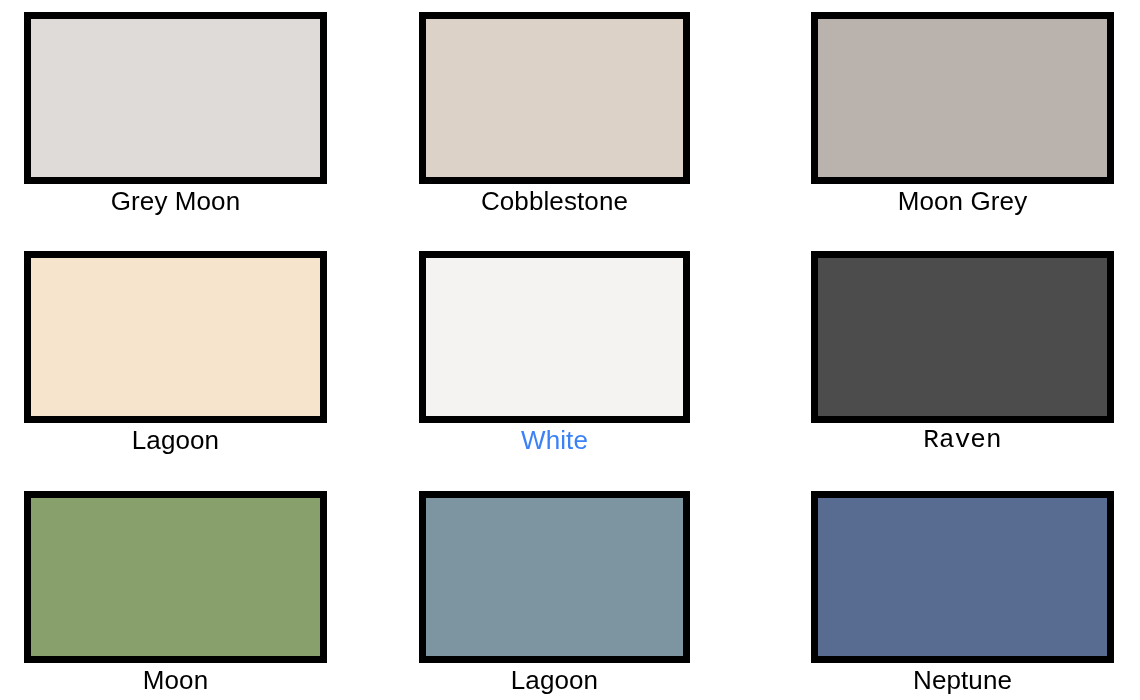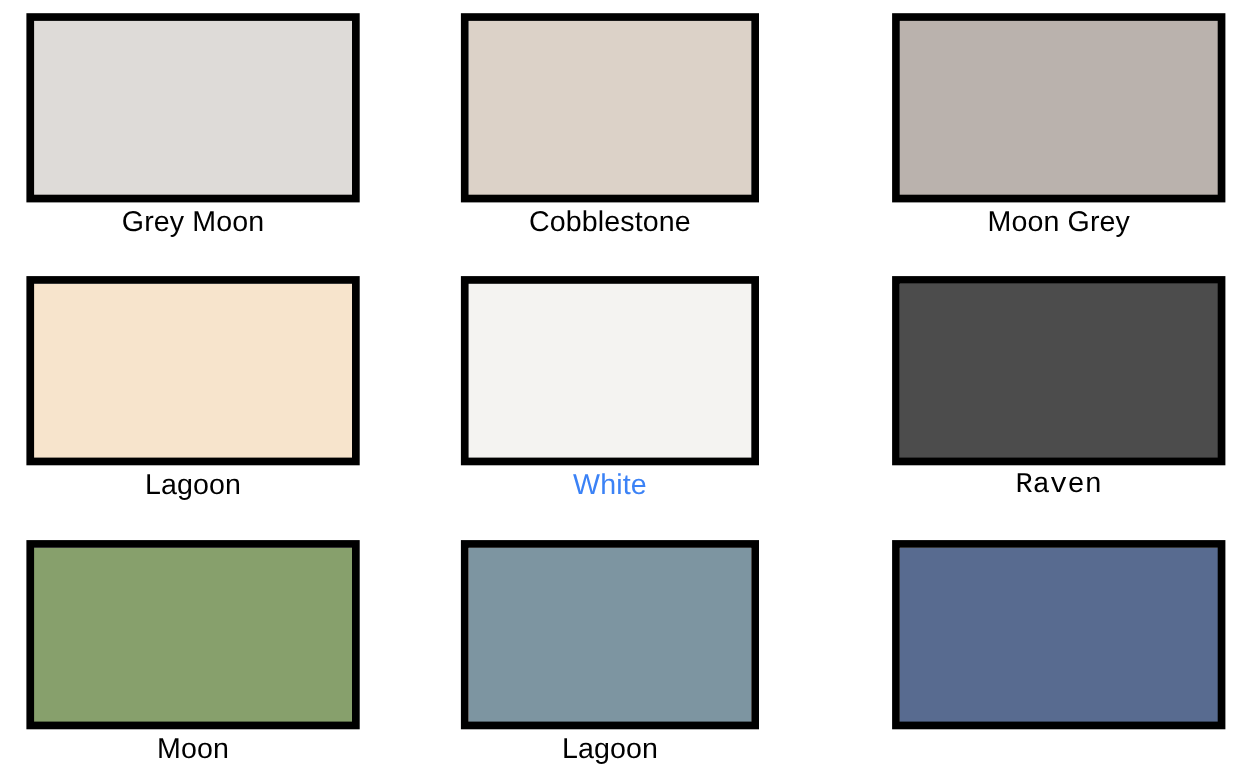--- a/index.html
+++ b/index.html
@@ -100,15 +100,16 @@
     <span class="swatch-label" style="color: rgb(0, 0, 0);">Moon</span>
   </div>
 
   <div class="swatch-cell row-2 col-1">
     <div class="swatch-chip" style="background-color: rgb(125, 149, 161); border-color: rgb(0, 0, 0);"></div>
     <span class="swatch-label" style="color: rgb(0, 0, 0);">Lagoon</span>
   </div>
 
   <div class="swatch-cell row-2 col-2">
     <div class="swatch-chip" style="background-color: rgb(88, 107, 144); border-color: rgb(0, 0, 0);"></div>
+    <span class="swatch-label" style="color: rgb(0, 0, 0);">Neptune</span>
   </div>
 
 </div>
 
 </body></html>

